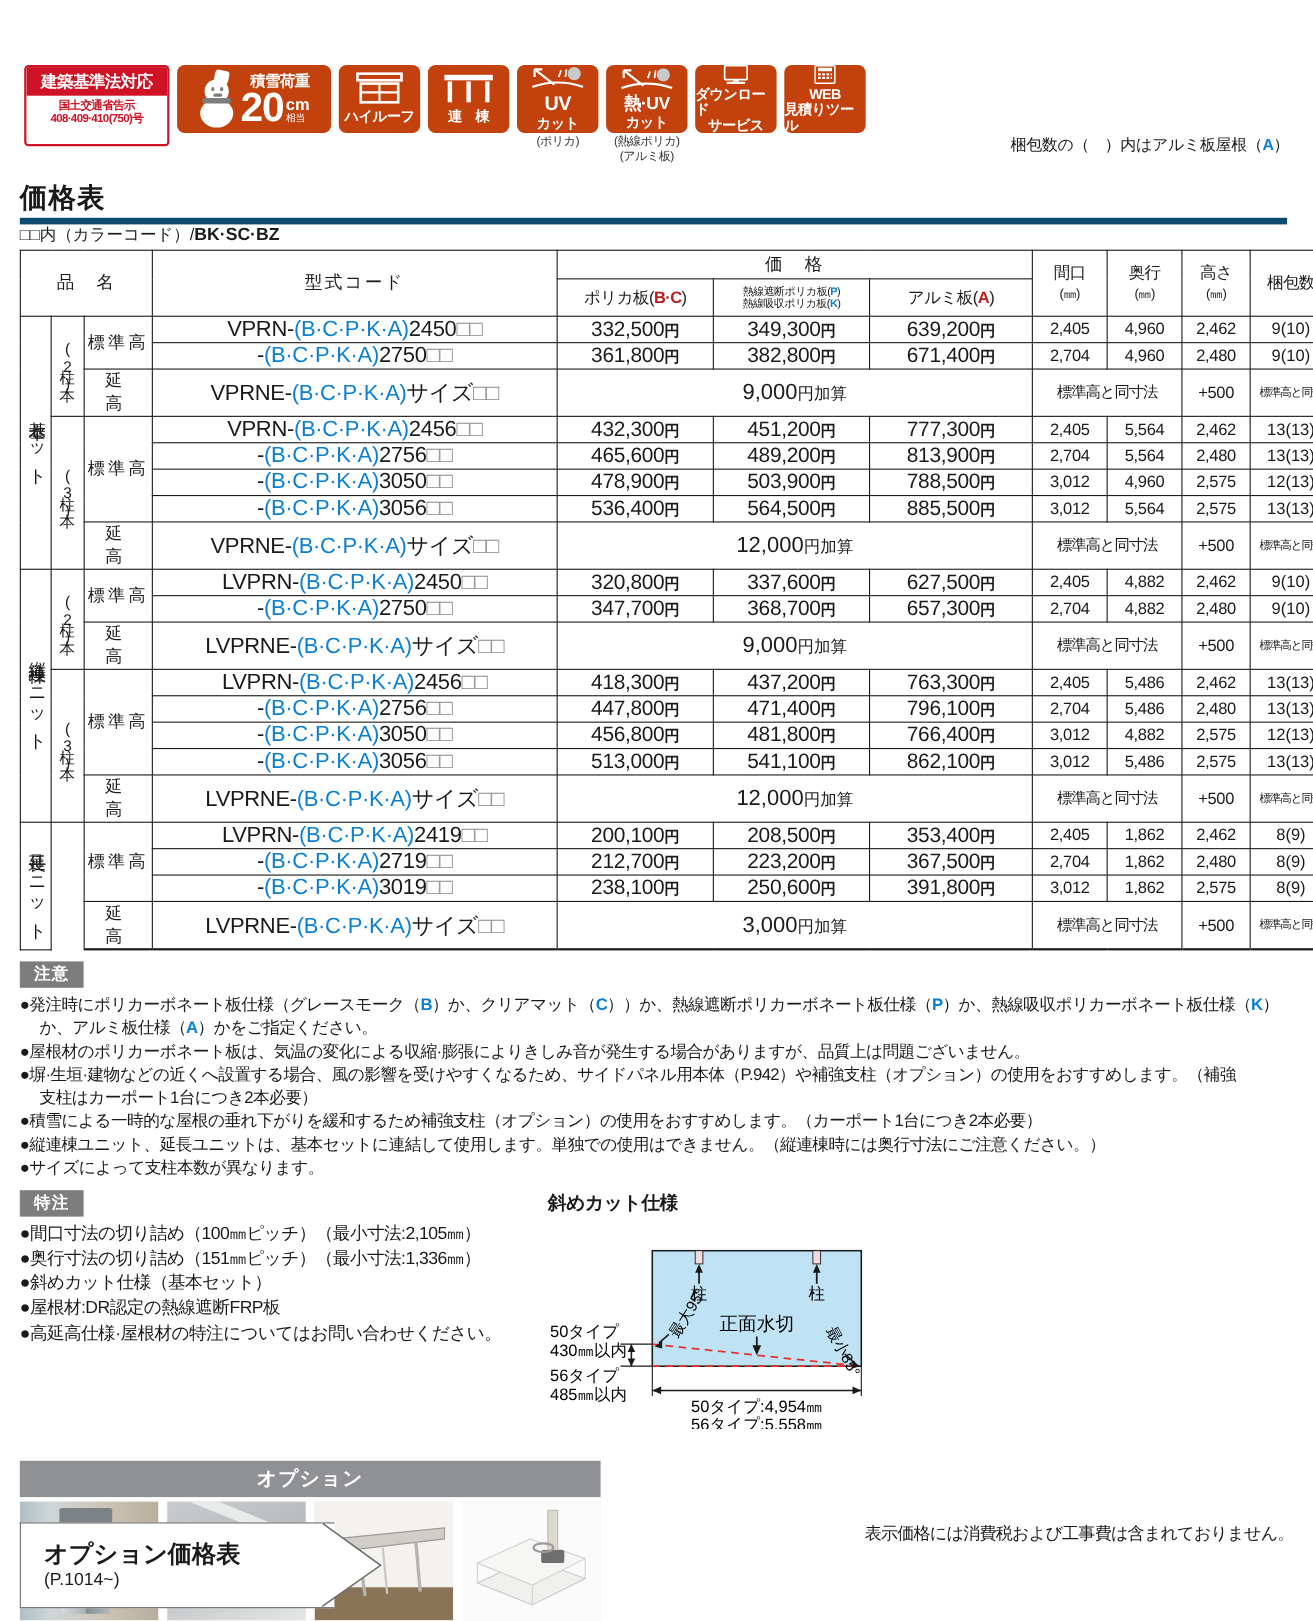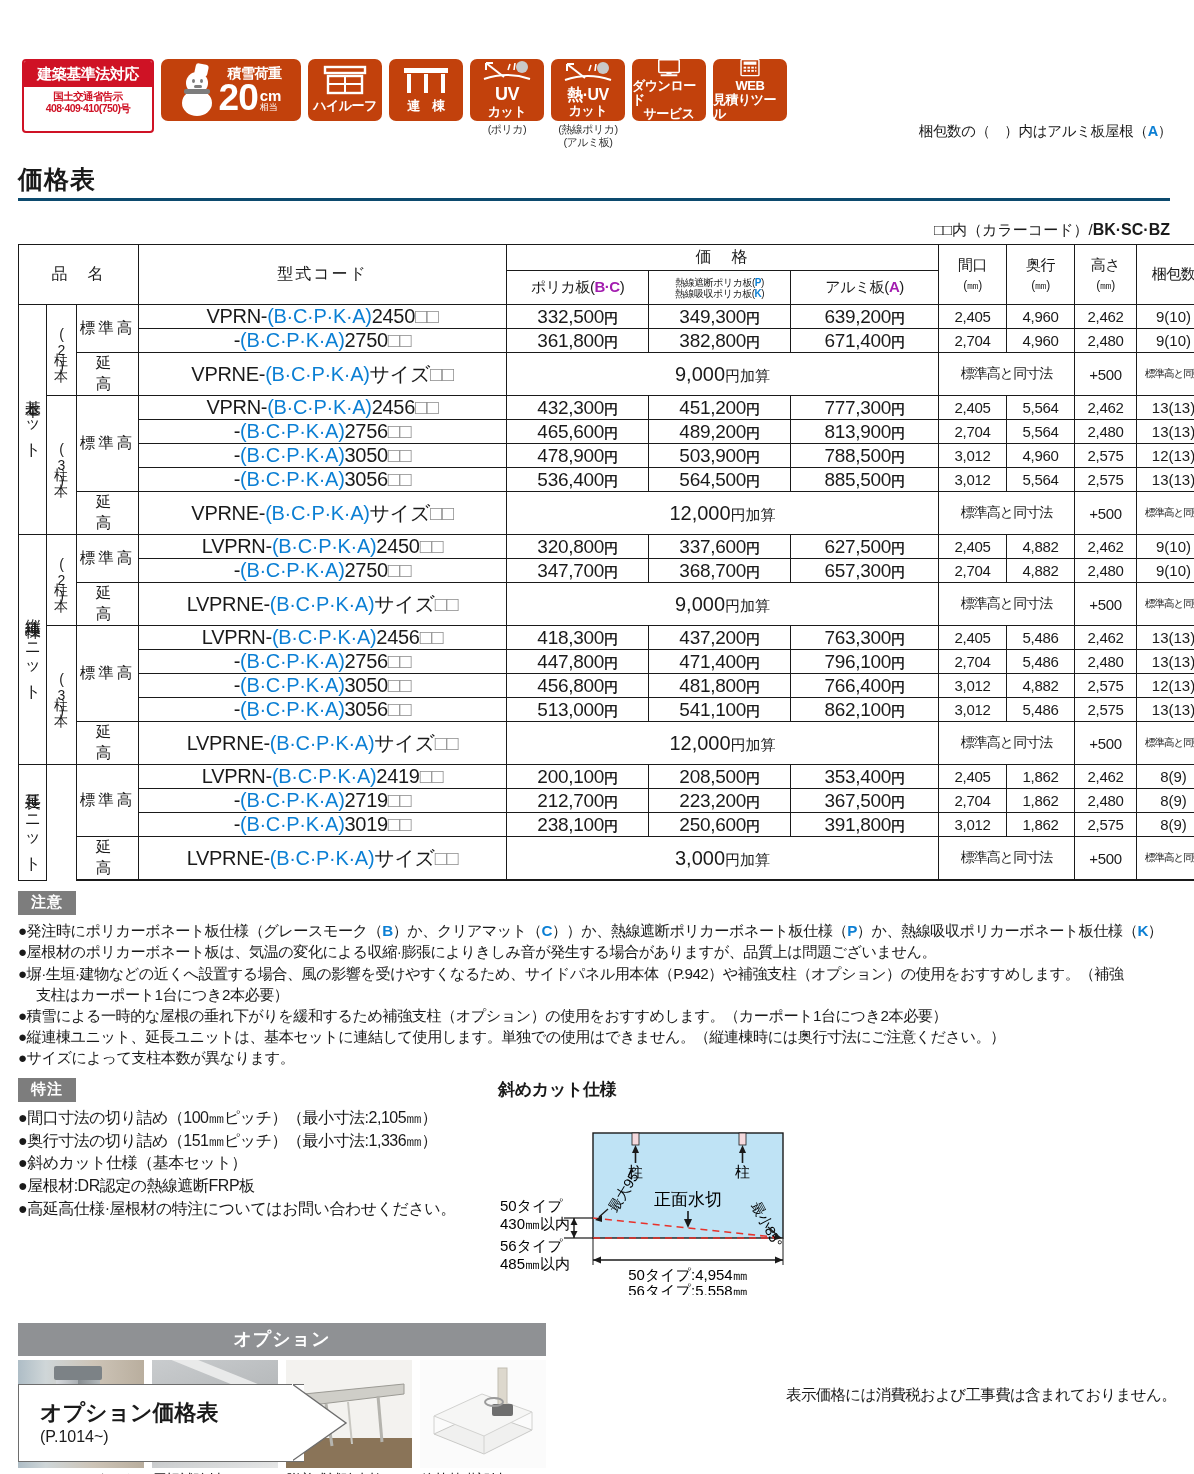--- a/index.html
+++ b/index.html
@@ -61,31 +61,31 @@
   .ib-sq .gl { margin-bottom:2px; }
   .ib-sq .lbl { font-size:13px; font-weight:bold; letter-spacing:-.5px; }
   .ib-sq .lbl2 { font-size:13px; font-weight:bold; letter-spacing:-.5px; line-height:1.08;}
   .ib-sub { font-size:11px; color:#333; text-align:center; line-height:1.2; margin-top:2px; letter-spacing:-.5px;}
   .icon-col { display:flex; flex-direction:column; align-items:center;margin-top:47px; }
 
   
   .sec-title { font-size:25px; font-weight:bold; margin:14px 0 0 18px; letter-spacing:1px;}
   .hdr-note { position:absolute; right:22px; top:122px; font-size:14.5px; letter-spacing:-.3px;}
   .hdr-note b { color:#0b7fd4; }
-  .colorcode { margin:2px 0 0 18px; font-size:15px; border-top:3px solid #0c4a6e; padding-top:20px; width:1152px;text-align:right;}
+  .colorcode { margin:2px 0 0 18px; font-size:15px; border-top:6px solid #0c4a6e; padding-top:0; width:1152px;}
   .colorcode .bk { font-weight:bold; font-size:16px; }
 
   table.pt { border-collapse:collapse; margin:4px 0 0 18px; width:1152px; table-layout:fixed;}
   table.pt td, table.pt th { border:1px solid #1a1a1a; padding:0; text-align:center; vertical-align:middle; font-weight:normal;}
   .thk-top > td, .thk-top > th { border-top:2px solid #1a1a1a; }
   .hcell { font-size:16px; letter-spacing:2px; }
   .hsm { font-size:10px; line-height:1.12; letter-spacing:-.5px;}
   .hsm b { color:#0b7fd4; }
   .h15 { font-size:15px; letter-spacing:-.5px;}
-  .h15 b { color:#a21caf; }
+  .h15 b { color:#b91c1c; }
   .vtxt { writing-mode:vertical-rl; text-orientation:upright; font-size:16px; letter-spacing:2px; margin:0 auto; }
   .vtxt-s { writing-mode:vertical-rl; text-orientation:upright; font-size:14px; letter-spacing:0px; margin:0 auto;}
   .code { font-size:20px; font-weight:bold; text-align:right; padding-right:14px; letter-spacing:-.3px; white-space:nowrap;}
   .code .bl { color:#0b7fd4; }
   .code .box { color:#8c8c8c; font-weight:normal; }
   .code.lead { text-align:center; }
   .price { font-size:19px; font-weight:bold; letter-spacing:-.3px; }
   .price .yen { font-size:14px; font-weight:bold; }
   .dim { font-size:15px; letter-spacing:-.3px; }
   .pk { font-size:15px; }
@@ -534,20 +534,21 @@
         <td class="pk-sm" style="border-bottom: 2px solid rgb(26, 26, 26);">標準高と同数</td>
       </tr>
     </tbody>
 </table>
 
 <div style="margin:10px 0 0 18px">
   <span class="tag">注意</span>
 </div>
 <div class="notes" id="caution-list">
     <p>●発注時にポリカーボネート板仕様（グレースモーク（<b>B</b>）か、クリアマット（<b>C</b>））か、熱線遮断ポリカーボネート板仕様（<b>P</b>）か、熱線吸収ポリカーボネート板仕様（<b>K</b>）</p>
+    <p class="ind">か、アルミ板仕様（<b>A</b>）かをご指定ください。</p>
     <p>●屋根材のポリカーボネート板は、気温の変化による収縮·膨張によりきしみ音が発生する場合がありますが、品質上は問題ございません。</p>
     <p>●塀·生垣·建物などの近くへ設置する場合、風の影響を受けやすくなるため、サイドパネル用本体（P.942）や補強支柱（オプション）の使用をおすすめします。（補強</p>
     <p class="ind">支柱はカーポート1台につき2本必要）</p>
     <p>●積雪による一時的な屋根の垂れ下がりを緩和するため補強支柱（オプション）の使用をおすすめします。（カーポート1台につき2本必要）</p>
     <p>●縦連棟ユニット、延長ユニットは、基本セットに連結して使用します。単独での使用はできません。（縦連棟時には奥行寸法にご注意ください。）</p>
     <p>●サイズによって支柱本数が異なります。</p>
   </div>
 
 <div class="two-col">
   <div class="spec">

